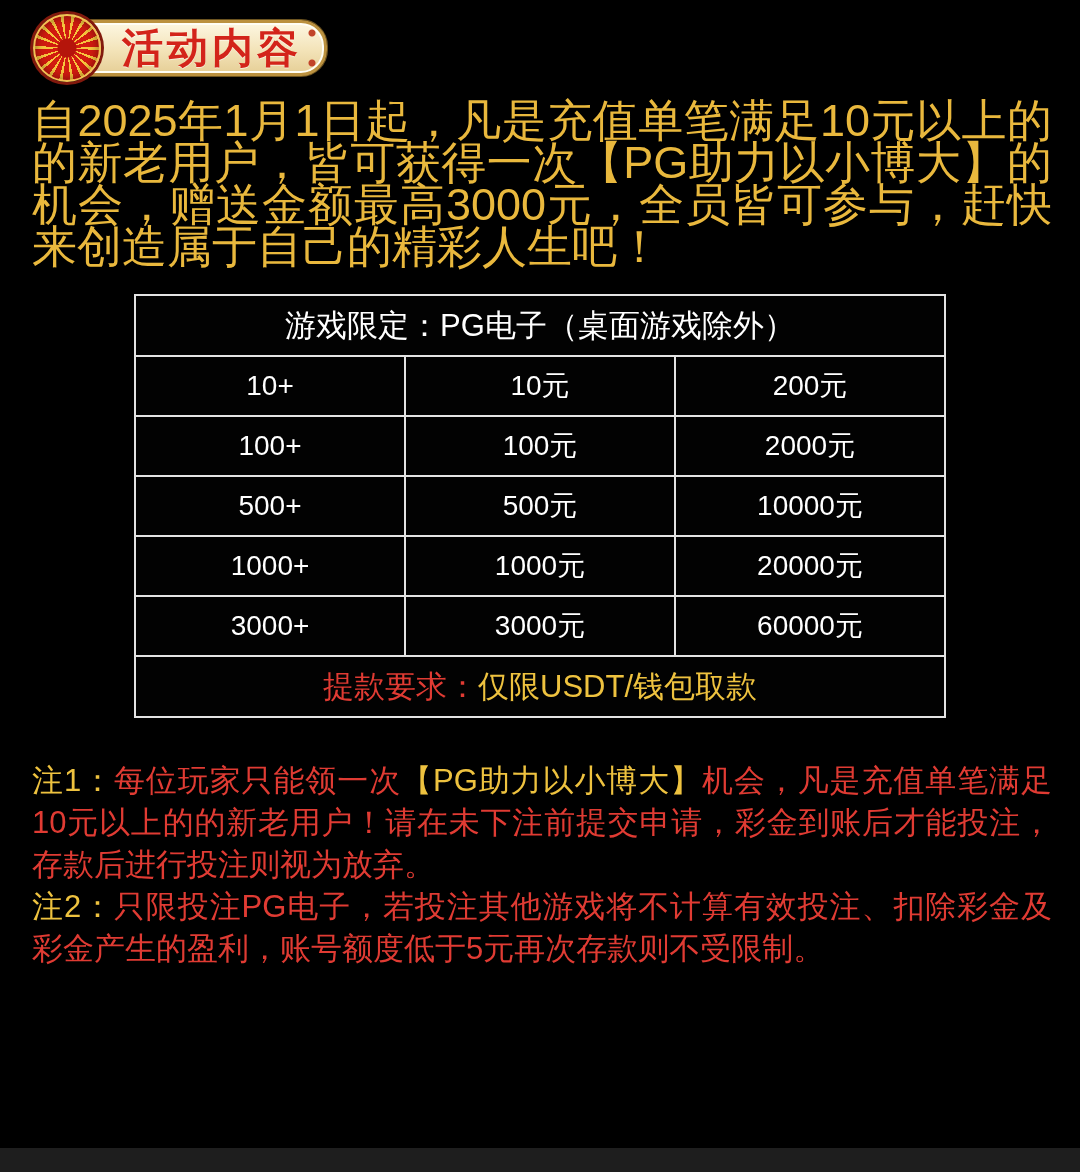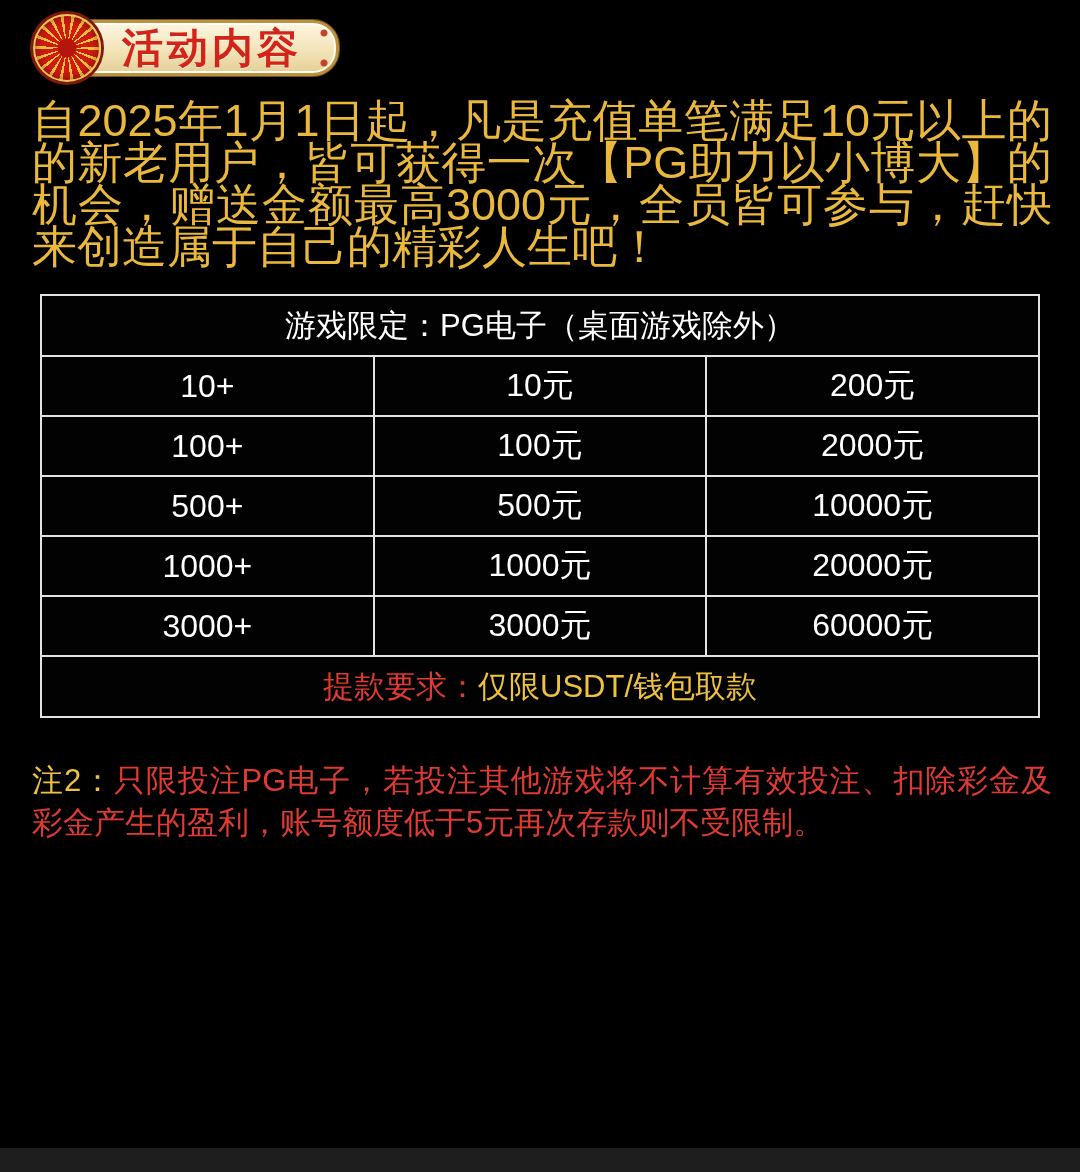--- a/index.html
+++ b/index.html
@@ -27,21 +27,21 @@
       radial-gradient(circle at 50% 50%, #b5150b 0 9px, rgba(181,21,11,0) 10px),
       repeating-conic-gradient(from 8deg, #f7c53e 0deg 6deg, #d11b10 6deg 20deg);
     border: 2px solid #f2c055;
     box-shadow: 0 0 0 3px #82190d, inset 0 0 10px rgba(0,0,0,.45);
     position: relative;
     z-index: 2;
   }
   .badge-pill {
     margin-left: -34px;
     height: 56px;
-    padding: 0 34px 0 52px;
+    padding: 0 22px 0 52px;
     display: flex;
     align-items: center;
     border-radius: 16px 26px 26px 16px;
     border: 3px solid #bb913f;
     background:
       radial-gradient(circle at calc(100% - 12px) 10px, #c2442a 3px, rgba(0,0,0,0) 4px),
       radial-gradient(circle at calc(100% - 12px) calc(100% - 10px), #c2442a 3px, rgba(0,0,0,0) 4px),
       linear-gradient(#fdf7e2, #f3e3b8 55%, #e6cf97);
     box-shadow: 0 0 0 1px #6d5420, inset 0 0 0 2px #fffef5;
     z-index: 1;
@@ -61,21 +61,21 @@
     color: #e9b83d;
     font-size: 45px;
     line-height: 42px;
     text-align: justify;
   }
 
   
   table.bonus-table {
     border-collapse: collapse;
     table-layout: fixed;
-    width: 1000px;
+    width: 812px;
     margin: 26px auto 8px auto;
   }
   .bonus-table td, .bonus-table th {
     border: 2px solid #e3e3e3;
     text-align: center;
     vertical-align: middle;
     padding: 0;
   }
   .bonus-table .t-title td {
     height: 61px;
@@ -88,21 +88,21 @@
     height: 59px;
     background: #dd2c1c;
     color: #ffa21f;
     font-size: 31px;
     font-weight: 400;
   }
   .bonus-table .t-body td {
     height: 60px;
     background: #020202;
     color: #ffffff;
-    font-size: 32px;
+    font-size: 28px;
   }
   .bonus-table .t-foot td {
     height: 61px;
     background: #020202;
     font-size: 31px;
   }
 
   .red  { color: #e03b33; }
   .gold { color: #eec23f; }
 
@@ -169,18 +169,19 @@
       </tr>
       <tr class="t-foot">
         <td colspan="3">
           <span class="red">提款要求：</span><span class="gold">仅限USDT/钱包取款</span>
         </td>
       </tr>
     </tbody>
   </table>
 
   <div class="notes">
+    <p><span class="gold">注1：</span><span class="red">每位玩家只能领一次</span><span class="gold">【PG助力以小博大】</span><span class="red">机会，凡是充值单笔满足10元以上的的新老用户！请在未下注前提交申请，彩金到账后才能投注，存款后进行投注则视为放弃。</span></p>
     <p><span class="gold">注2：</span><span class="red">只限投注PG电子，若投注其他游戏将不计算有效投注、扣除彩金及彩金产生的盈利，账号额度低于5元再次存款则不受限制。</span></p>
   </div>
 
   <div class="bottom-strip"></div>
 
 </div>
 
 </body></html>

